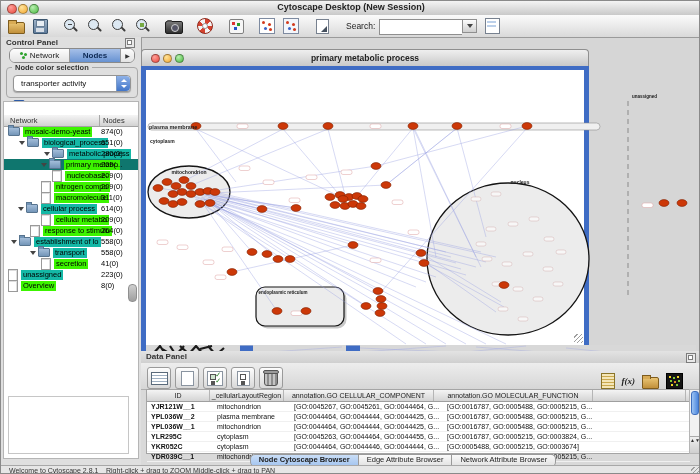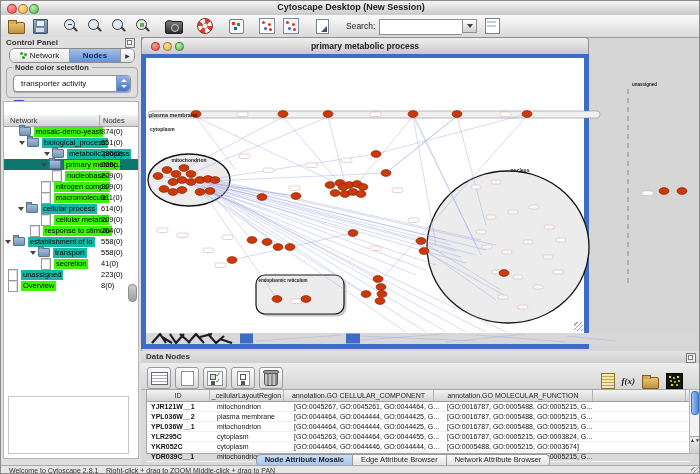--- a/index.html
+++ b/index.html
@@ -89,21 +89,21 @@
   .fold{width:10px;height:7px;background:linear-gradient(#a3bdd9,#7395b8);border:1px solid #57748f;border-radius:1px;position:relative;margin-right:3px;flex:none;}
   .fold::before{content:"";position:absolute;top:-3px;left:-1px;width:4px;height:2px;background:#7395b8;border:1px solid #57748f;border-bottom:none;}
   .leafic{width:8px;height:10px;background:#fff;border:1px solid #9a9a9a;box-shadow:inset -1px 1px 0 #ddd;margin-right:3px;flex:none;}
   .chip{padding:0 2px;line-height:10px;}
   .hl-green{background:#3cf400;} .hl-red{background:#14b8a6;}
   .tnodes{position:absolute;left:97px;top:0;line-height:11px;}
   .tree-scrollthumb{position:absolute;right:1px;top:182px;width:7px;height:16px;border-radius:4px;background:linear-gradient(#cfcfcf,#9f9f9f);border:1px solid #8f8f8f;}
   .birdseye{position:absolute;left:4px;top:294px;right:9px;bottom:4px;border:1px solid #c6c6c6;background:#fff;}
 
   
-  .net-window{position:absolute;left:140px;top:36px;width:448px;height:312px;}
+  .net-window{position:absolute;left:140px;top:48px;width:448px;height:312px;}
   .net-titlebar{position:absolute;left:0;top:0;right:0;height:17px;background:linear-gradient(#efefef,#c6c6c6);border:1px solid #8f8f8f;border-bottom:1px solid #7d7d7d;border-radius:4px 4px 0 0;}
   .net-title{position:absolute;left:0;right:0;top:3px;text-align:center;font-size:8.5px;font-weight:600;color:#222;}
   .net-content{position:absolute;left:0;top:17px;right:0;bottom:0;border:5px solid #3f6cc4;border-top-width:4px;background:#fff;}
   #net-canvas{position:absolute;left:0;top:0;width:550px;height:275px;display:block;}
   .net-strip{position:absolute;left:0;bottom:0;width:550px;height:11px;background:#d8d8d8;}
   .net-grip{position:absolute;right:1px;bottom:13px;width:9px;height:9px;background:repeating-linear-gradient(135deg,transparent 0 2px,#9f9f9f 2px 3px);}
 
   
   .data-panel{position:absolute;left:140px;top:350px;width:560px;height:114px;background:#d9d9d9;}
   .dp-header{position:absolute;left:0;top:0;right:0;height:12px;background:linear-gradient(#e3e3e3,#cfcfcf);border-bottom:1px solid #b0b0b0;}
@@ -253,21 +253,21 @@
       <span class="checkbox"></span>
       <span class="checklabel">Select nodes</span>
     </div>
     <div class="tree-pane">
       <div class="tree-head">
         <span class="c1">Network</span>
         <span class="div"></span>
         <span class="c2">Nodes</span>
       </div>
       <div id="tree-rows">
-          <div class="tree-row" style="padding-left: 15px;">
+          <div class="tree-row" style="padding-left: 4px;">
             <span class="fold"></span>
             <span class="chip hl-green">mosaic-demo-yeast</span>
             <span class="tnodes">874(0)</span>
           </div>
           <div class="tree-row" style="padding-left: 15px;">
             <span class="tri"></span>
             <span class="fold"></span>
             <span class="chip hl-red">biological_process</span>
             <span class="tnodes">651(0)</span>
           </div>
@@ -307,21 +307,21 @@
           <div class="tree-row" style="padding-left: 37px;">
             <span class="leafic"></span>
             <span class="chip hl-green">cellular metabo</span>
             <span class="tnodes">209(0)</span>
           </div>
           <div class="tree-row" style="padding-left: 26px;">
             <span class="leafic"></span>
             <span class="chip hl-green">response to stimulu</span>
             <span class="tnodes">264(0)</span>
           </div>
-          <div class="tree-row" style="padding-left: 1px;">
+          <div class="tree-row" style="padding-left: 7px;">
             <span class="tri"></span>
             <span class="fold"></span>
             <span class="chip hl-red">establishment of lo</span>
             <span class="tnodes">558(0)</span>
           </div>
           <div class="tree-row" style="padding-left: 26px;">
             <span class="tri"></span>
             <span class="fold"></span>
             <span class="chip hl-red">transport</span>
             <span class="tnodes">558(0)</span>
@@ -517,21 +517,21 @@
           <line x1="330" y1="2" x2="420" y2="9" stroke="#9aa2e2" stroke-width="0.6" opacity="0.6"></line>
           <line x1="420" y1="3" x2="470" y2="8" stroke="#9aa2e2" stroke-width="0.6" opacity="0.6"></line>
           <line x1="300" y1="9" x2="380" y2="1" stroke="#9aa2e2" stroke-width="0.6" opacity="0.6"></line>
         </svg>
       <div class="net-grip"></div>
     </div>
   </div>
 
   <div class="data-panel">
     <div class="dp-header">
-      <span class="dp-title">Data Nodes</span>
+      <span class="dp-title">Data Panel</span>
       <span class="float-icon dp-float"></span>
     </div>
     <div class="dp-toolbar">
       <span id="dp-left" style="display:flex;">
           <span class="dpbtn">
             <span class="ticon i-table-icon"></span>
           </span>
           <span class="dpbtn">
             <span class="ticon i-new-doc-icon"></span>
           </span>
@@ -597,21 +597,21 @@
             <span class="dp-td" style="width: 149px;">[GO:0044464, GO:0044444, GO:0044444, G...</span>
             <span class="dp-td" style="width: 158px;">[GO:0016787, GO:0005488, GO:0005215, G...</span>
           </div>
         </div>
     </div>
     <div class="dp-vscroll">
       <div class="dp-thumb"></div>
       <div class="dp-arrows">▲▼</div>
     </div>
     <div class="dp-tabs" id="dp-tabs">
-        <span class="dp-tab sel">Node Attribute Mosaic</span>
+        <span class="dp-tab sel">Node Cytoscape Browser</span>
         <span class="dp-tab">Edge Attribute Browser</span>
         <span class="dp-tab">Network Attribute Browser</span>
       </div>
   </div>
 
   <div class="statusbar">
     <span class="st-welcome">Welcome to Cytoscape 2.8.1</span>
     <span class="st-zoom">Right-click + drag to ZOOM</span>
     <span class="st-pan">Middle-click + drag to PAN</span>
     <span class="st-grip"></span>

